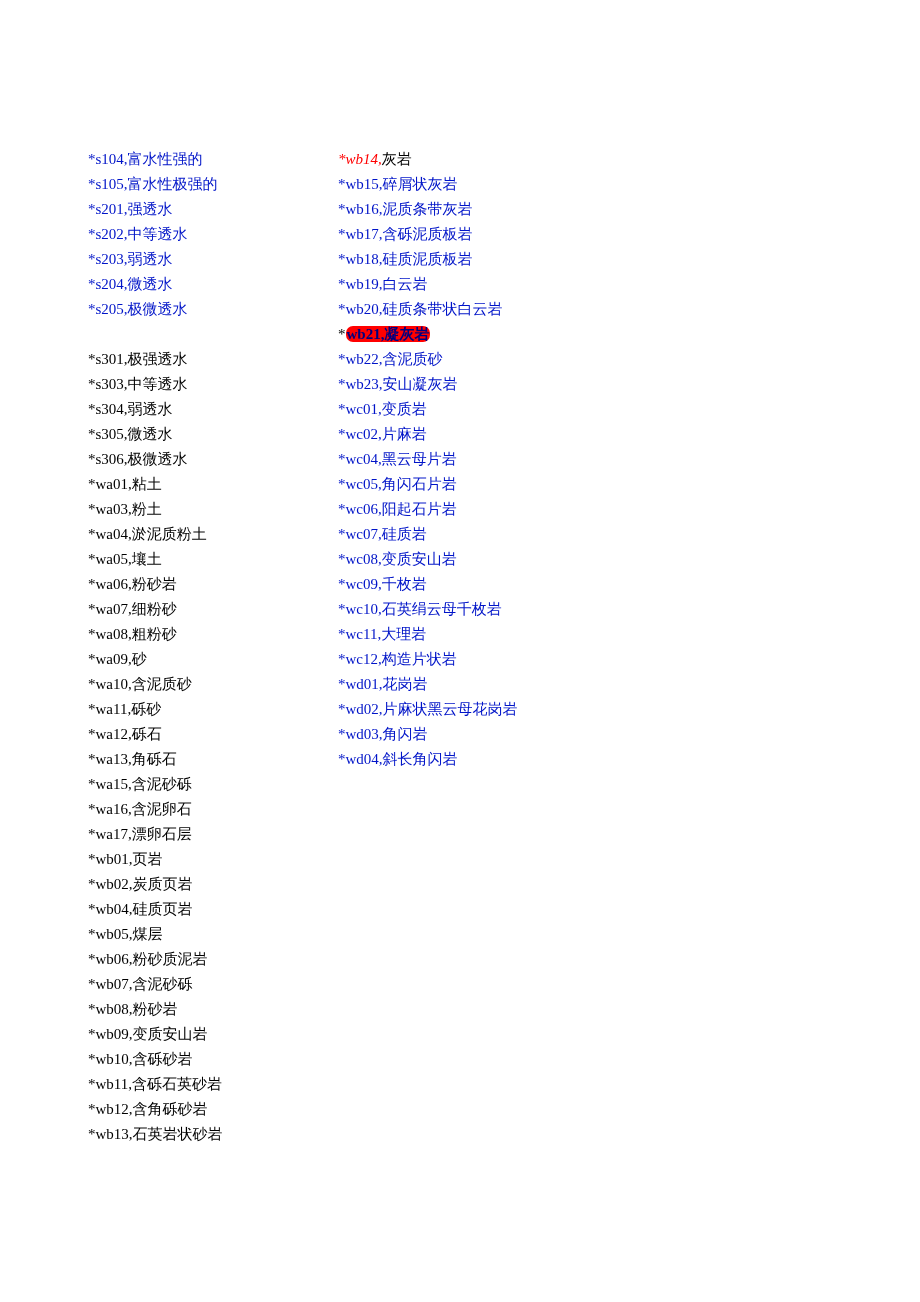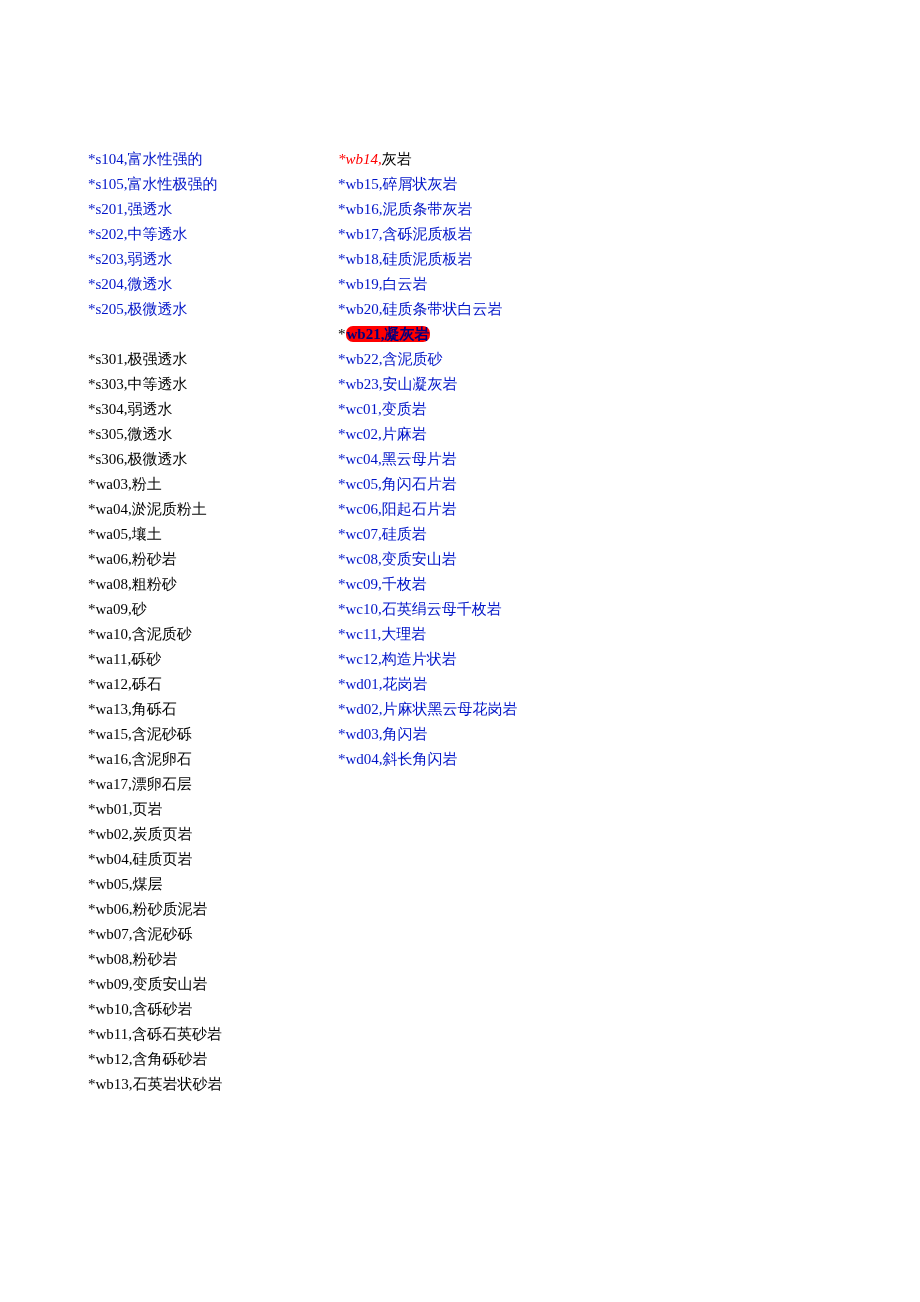--- a/index.html
+++ b/index.html
@@ -65,24 +65,26 @@
         <div class="line"><span class="blue">*s202,</span><span class="blue">中等透水</span></div>
         <div class="line"><span class="blue">*s203,</span><span class="blue">弱透水</span></div>
         <div class="line"><span class="blue">*s204,</span><span class="blue">微透水</span></div>
         <div class="line"><span class="blue">*s205,</span><span class="blue">极微透水</span></div>
         <div class="blank"></div>
         <div class="line"><span class="black">*s301,</span><span class="black">极强透水</span></div>
         <div class="line"><span class="black">*s303,</span><span class="black">中等透水</span></div>
         <div class="line"><span class="black">*s304,</span><span class="black">弱透水</span></div>
         <div class="line"><span class="black">*s305,</span><span class="black">微透水</span></div>
         <div class="line"><span class="black">*s306,</span><span class="black">极微透水</span></div>
+        <div class="line"><span class="black">*wa01,</span><span class="black">粘土</span></div>
         <div class="line"><span class="black">*wa03,</span><span class="black">粉土</span></div>
         <div class="line"><span class="black">*wa04,</span><span class="black">淤泥质粉土</span></div>
         <div class="line"><span class="black">*wa05,</span><span class="black">壤土</span></div>
         <div class="line"><span class="black">*wa06,</span><span class="black">粉砂岩</span></div>
+        <div class="line"><span class="black">*wa07,</span><span class="black">细粉砂</span></div>
         <div class="line"><span class="black">*wa08,</span><span class="black">粗粉砂</span></div>
         <div class="line"><span class="black">*wa09,</span><span class="black">砂</span></div>
         <div class="line"><span class="black">*wa10,</span><span class="black">含泥质砂</span></div>
         <div class="line"><span class="black">*wa11,</span><span class="black">砾砂</span></div>
         <div class="line"><span class="black">*wa12,</span><span class="black">砾石</span></div>
         <div class="line"><span class="black">*wa13,</span><span class="black">角砾石</span></div>
         <div class="line"><span class="black">*wa15,</span><span class="black">含泥砂砾</span></div>
         <div class="line"><span class="black">*wa16,</span><span class="black">含泥卵石</span></div>
         <div class="line"><span class="black">*wa17,</span><span class="black">漂卵石层</span></div>
         <div class="line"><span class="black">*wb01,</span><span class="black">页岩</span></div>

